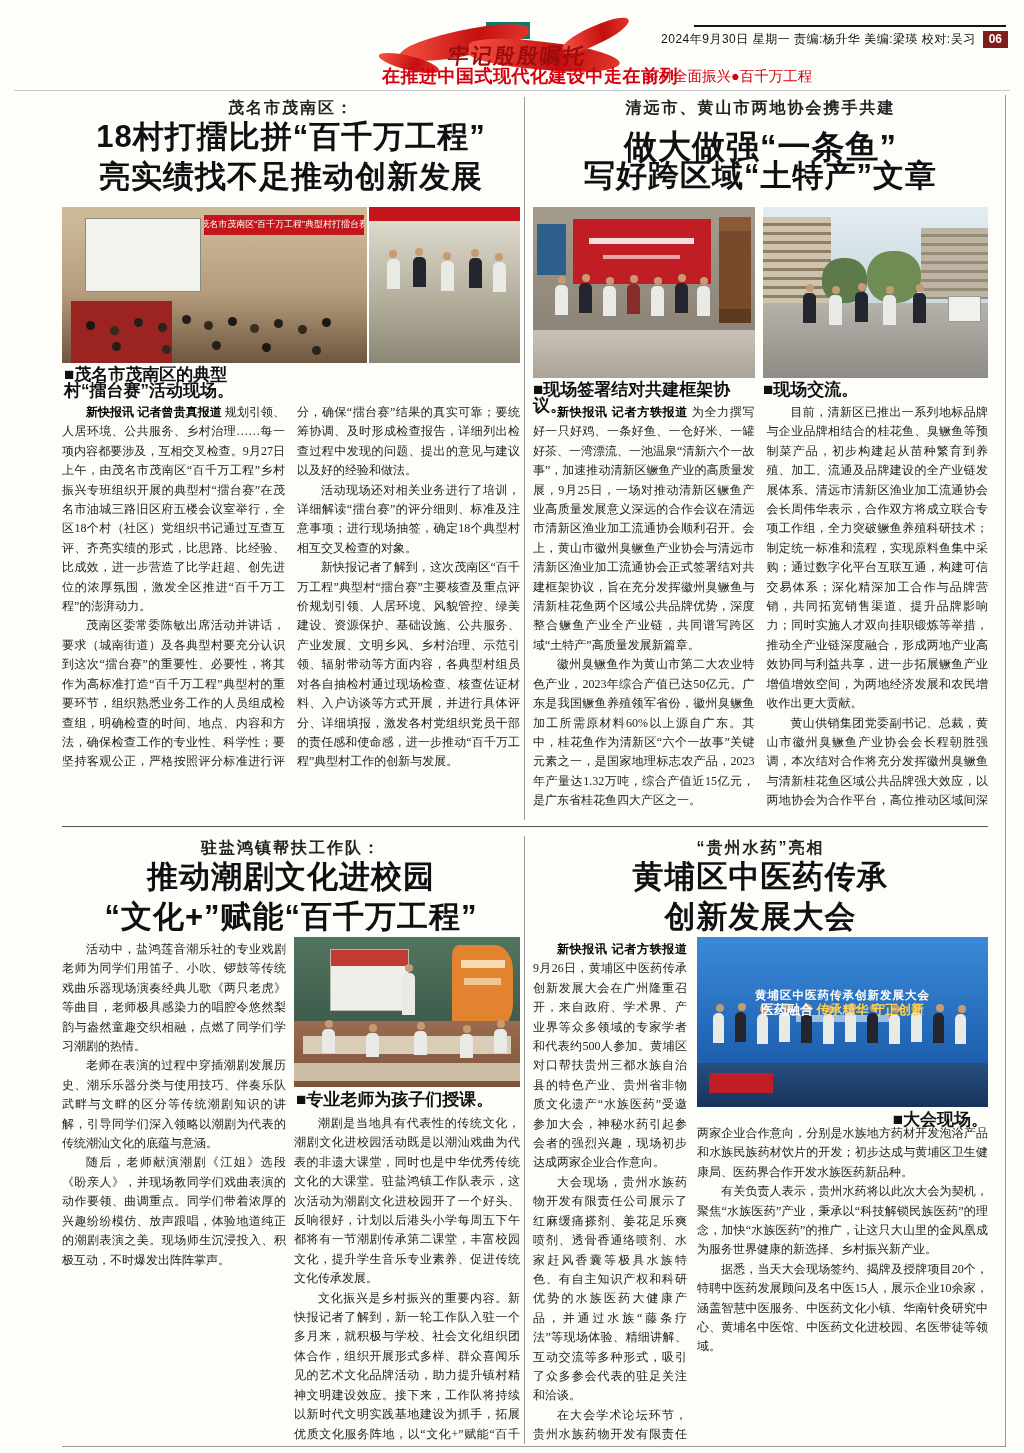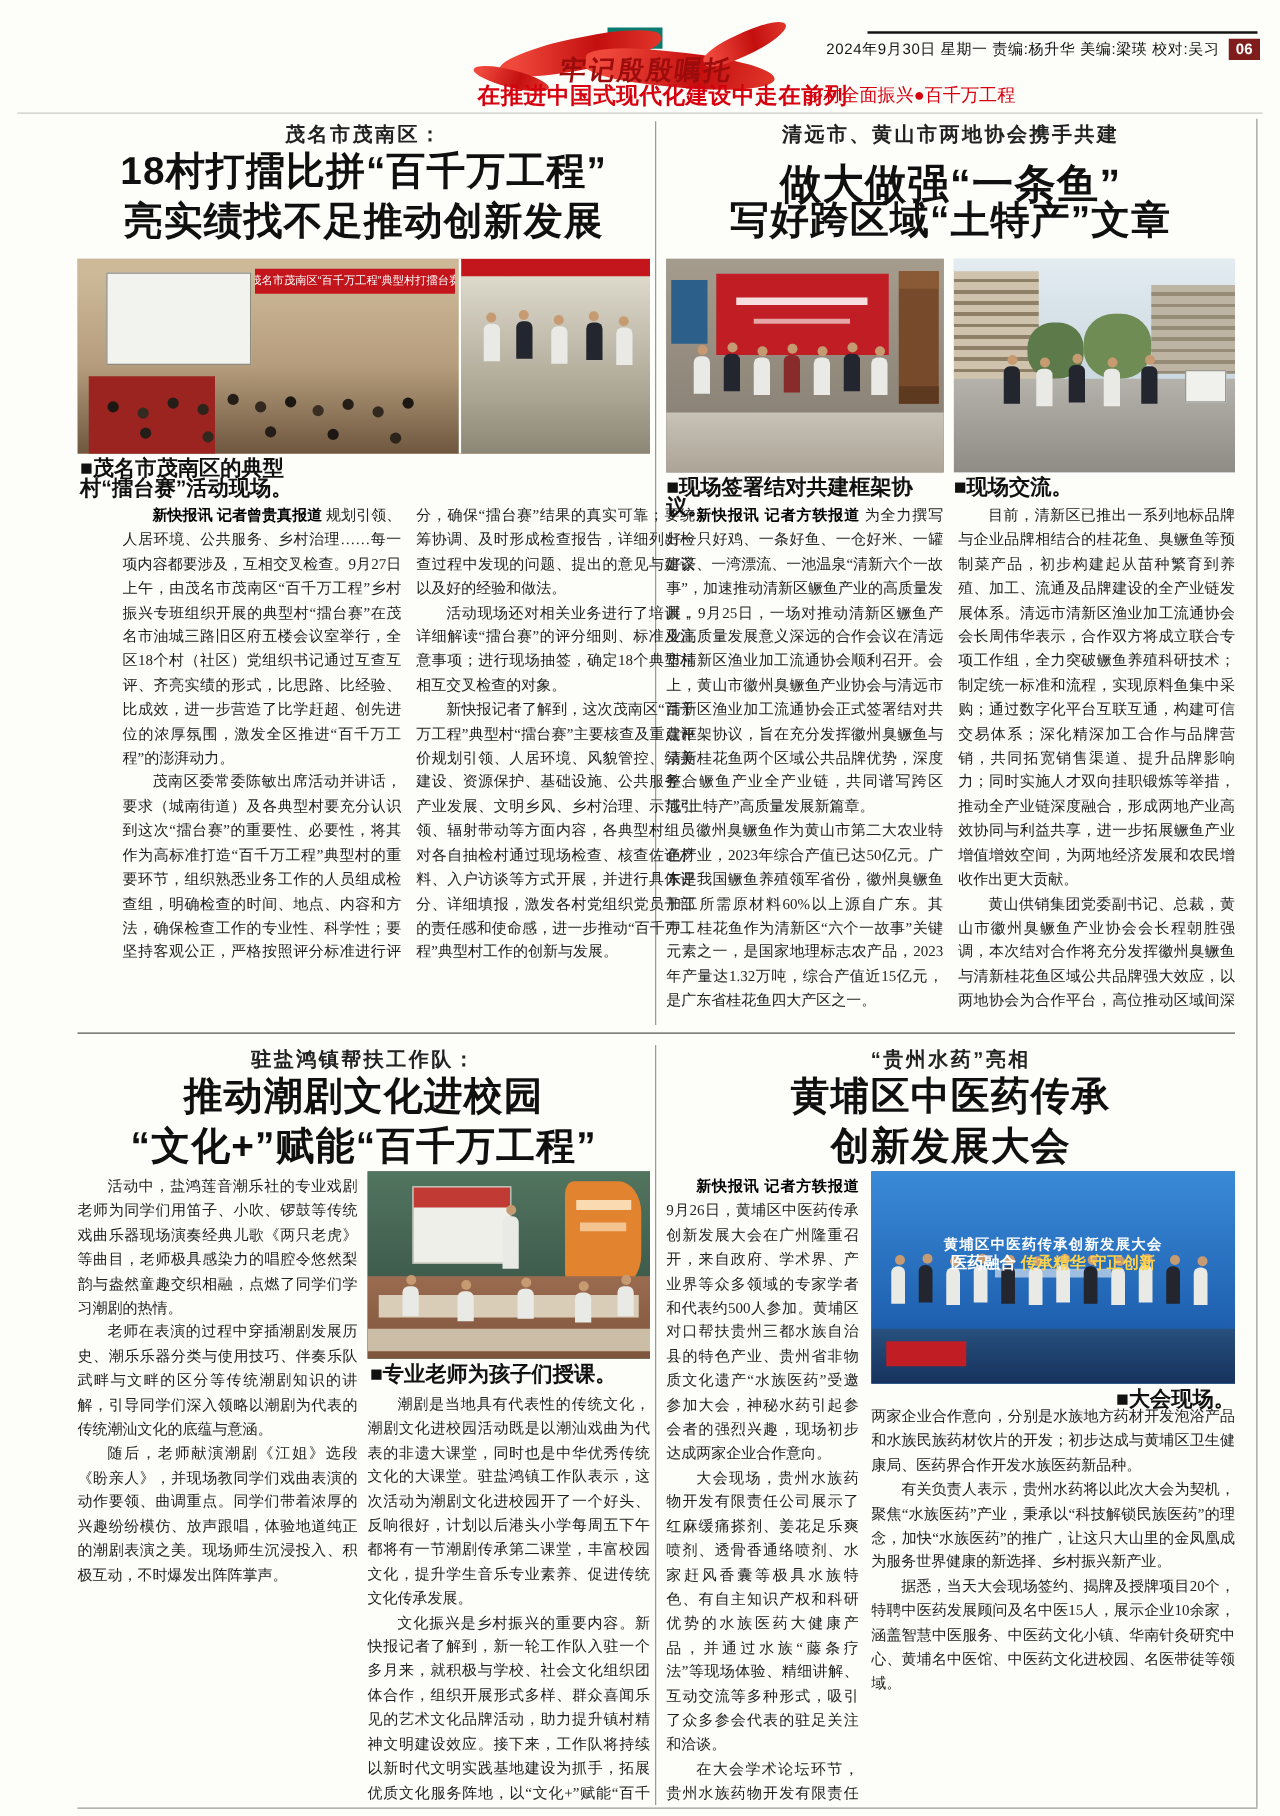--- a/index.html
+++ b/index.html
@@ -100,21 +100,21 @@
       <div class="ph-el" style="left:0;top:0;width:100%;height:9%;background:#c3161c;"></div>
       <div class="pn w" style="left:18px;top:52px;"></div>
       <div class="pn b" style="left:44px;top:50px;"></div>
       <div class="pn w" style="left:72px;top:54px;"></div>
       <div class="pn b" style="left:100px;top:51px;"></div>
       <div class="pn w" style="left:124px;top:55px;"></div>
     </div>
   </div>
   <div class="caption" style="left:64px;top:367px;width:172px;">■茂名市茂南区的典型村“擂台赛”活动现场。</div>
 
-  <div class="bodytext cols2" style="left:62px;top:403px;width:458px;height:416px;margin-left:36px;">
+  <div class="bodytext cols2" style="left:62px;top:403px;width:458px;height:416px;">
     <p><b class="lead">新快报讯 记者曾贵真报道</b> <span>规划引领、人居环境、公共服务、乡村治理……每一项内容都要涉及，互相交叉检查。9月27日上午，由茂名市茂南区“百千万工程”乡村振兴专班组织开展的典型村“擂台赛”在茂名市油城三路旧区府五楼会议室举行，全区18个村（社区）党组织书记通过互查互评、齐亮实绩的形式，比思路、比经验、比成效，进一步营造了比学赶超、创先进位的浓厚氛围，激发全区推进“百千万工程”的澎湃动力。</span></p>
     <p>茂南区委常委陈敏出席活动并讲话，要求（城南街道）及各典型村要充分认识到这次“擂台赛”的重要性、必要性，将其作为高标准打造“百千万工程”典型村的重要环节，组织熟悉业务工作的人员组成检查组，明确检查的时间、地点、内容和方法，确保检查工作的专业性、科学性；要坚持客观公正，严格按照评分标准进行评分，确保“擂台赛”结果的真实可靠；要统筹协调、及时形成检查报告，详细列出检查过程中发现的问题、提出的意见与建议以及好的经验和做法。</p>
     <p>活动现场还对相关业务进行了培训，详细解读“擂台赛”的评分细则、标准及注意事项；进行现场抽签，确定18个典型村相互交叉检查的对象。</p>
     <p>新快报记者了解到，这次茂南区“百千万工程”典型村“擂台赛”主要核查及重点评价规划引领、人居环境、风貌管控、绿美建设、资源保护、基础设施、公共服务、产业发展、文明乡风、乡村治理、示范引领、辐射带动等方面内容，各典型村组员对各自抽检村通过现场检查、核查佐证材料、入户访谈等方式开展，并进行具体评分、详细填报，激发各村党组织党员干部的责任感和使命感，进一步推动“百千万工程”典型村工作的创新与发展。</p>
   </div>
 
   <div class="kicker" style="left:533px;top:98px;width:455px;">清远市、黄山市两地协会携手共建</div>
   <div class="hl" style="left:533px;top:125px;width:455px;font-size:33px;">做大做强“一条鱼”</div>
   <div class="hl" style="left:533px;top:155px;width:455px;font-size:31px;">写好跨区域“土特产”文章</div>
 

